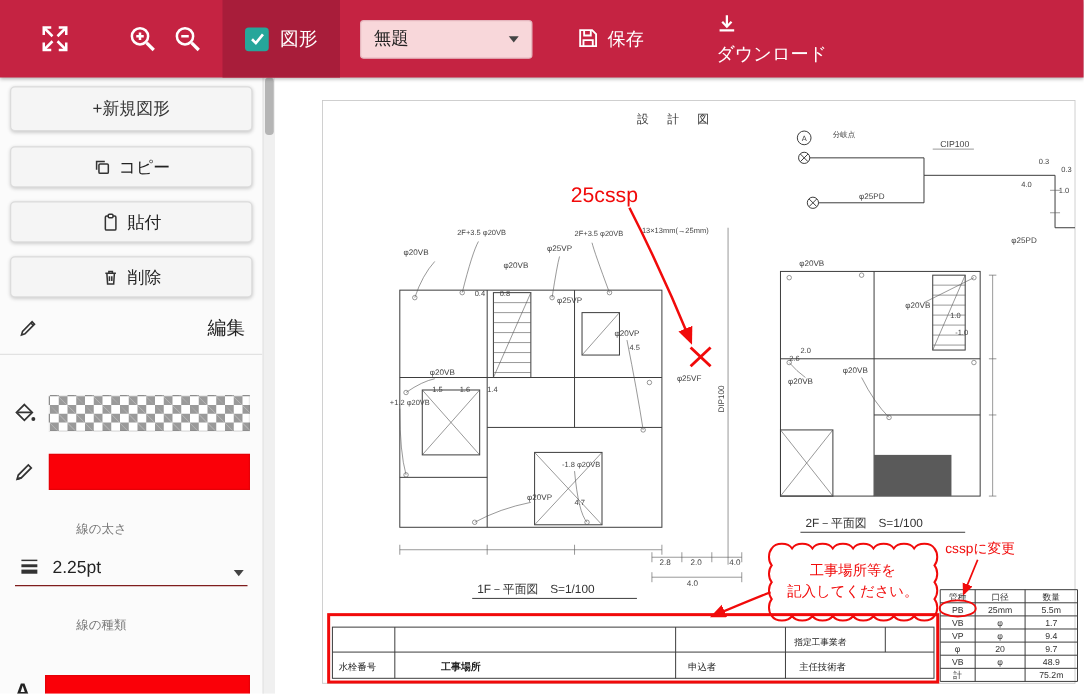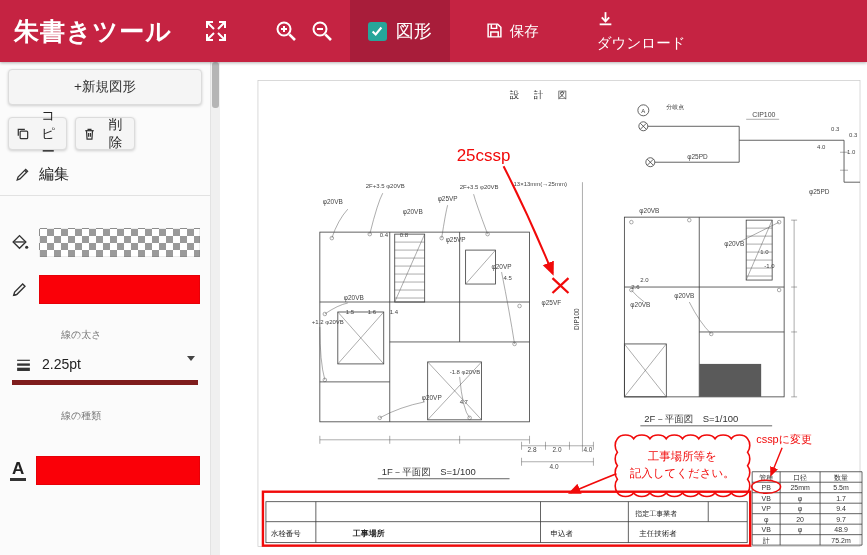--- a/index.html
+++ b/index.html
@@ -11,56 +11,56 @@
     color:#fff;box-shadow:0 1px 3px rgba(0,0,0,.3);position:relative;z-index:5;}
   .app-title{font-size:25px;font-weight:700;margin-left:14px;letter-spacing:1px;white-space:nowrap;}
   .icon-btn{background:none;border:none;cursor:pointer;padding:4px;display:flex;align-items:center;}
   .btn-fullscreen{margin-left:28px;}
   .btn-zoomin{margin-left:38px;}
   .btn-zoomout{margin-left:4px;}
   .shape-seg{margin-left:12px;background:#a81d3a;height:62px;display:flex;align-items:center;
     gap:9px;padding:0 18px;cursor:pointer;}
   .checkbox{width:19px;height:19px;background:#26a69a;border-radius:3px;display:flex;
     align-items:center;justify-content:center;flex:0 0 19px;}
-  .seg-label{font-size:18px;}
+  .seg-label{font-size:15px;}
   .doc-select{margin-left:16px;width:138px;height:31px;background:#f8d7da;border:1px solid #e5b6be;
     border-radius:3px;display:flex;align-items:center;justify-content:space-between;
     padding:0 10px;color:#222;font-size:14px;cursor:pointer;box-sizing:border-box;}
   .caret{width:0;height:0;border-left:4.5px solid transparent;border-right:4.5px solid transparent;
     border-top:5.5px solid #444;}
   .text-btn{background:none;border:none;color:#fff;font-size:14.5px;display:flex;
     align-items:flex-start;gap:7px;cursor:pointer;font-family:inherit;white-space:nowrap;}
   .btn-save{margin-left:30px;}
   .btn-download{margin-left:46px;flex-direction:column;}
 
   
   .main{flex:1;display:flex;min-height:0;}
   aside{width:210px;flex:0 0 210px;background:#fbfbfb;box-sizing:border-box;overflow:hidden;}
   .new-shape-btn{display:block;margin:7px auto 12px;width:194px;height:36px;background:#f5f5f5;
     border:1px solid #dcdcdc;border-radius:4px;box-shadow:0 1px 3px rgba(0,0,0,.18);
     font-size:13.5px;color:#333;cursor:pointer;font-family:inherit;}
-  .btn-grid{display:grid;grid-template-columns:1fr 1fr 1fr;gap:11px 8px;padding:0 8px;}
+  .btn-grid{display:grid;grid-template-columns:1fr;gap:11px 8px;padding:0 8px;}
   .tool-btn{height:33px;background:#f5f5f5;border:1px solid #dcdcdc;border-radius:4px;
     box-shadow:0 1px 3px rgba(0,0,0,.18);font-size:13.5px;color:#222;display:flex;
     align-items:center;justify-content:center;gap:6px;cursor:pointer;font-family:inherit;}
   .section-head{display:flex;align-items:center;gap:8px;font-size:15px;color:#222;
-    margin-top:15px;padding:0 14px 11px;border-bottom:1px solid #e2e2e2;cursor:pointer;}
+    margin-top:15px;padding:0 14px 11px;border-bottom:1px solid #e2e2e2;cursor:pointer;justify-content:space-between;}
   .swatch-row{display:flex;align-items:center;gap:10px;padding:0 10px;}
   .row-fill{margin-top:32px;}
   .row-line{margin-top:18px;}
   .row-text{margin-top:26px;}
   .swatch{flex:1;height:27px;border:1px solid rgba(0,0,0,.08);}
   .swatch-red{background:#fa0008;}
   .swatch-checker{background-color:#fff;
     background-image:linear-gradient(45deg,#9a9a9a 25%,transparent 25%,transparent 75%,#9a9a9a 75%),
                      linear-gradient(45deg,#9a9a9a 25%,transparent 25%,transparent 75%,#9a9a9a 75%);
     background-size:14px 14px;background-position:0 0,7px 7px;}
   .field-label{font-size:10px;color:#777;padding:24px 13px 7px;margin-left:48px;}
-  .select-row{display:flex;align-items:flex-start;gap:10px;margin:0 12px;padding:7px 3px;
-    border-bottom:5px solid #7f1d1d;font-size:14px;color:#222;cursor:pointer;}
+  .select-row{display:flex;align-items:flex-end;gap:10px;margin:0 12px;padding:7px 3px;
+    border-bottom:1px solid #7f1d1d;font-size:14px;color:#222;cursor:pointer;}
   .select-row .caret{margin-left:auto;}
   .a-icon{font-weight:700;font-size:17px;line-height:1;border-bottom:3px solid #333;
     padding:0 2px 1px;color:#222;}
   .tool-ic{display:flex;align-items:center;}
 
   .scrollbar{flex:0 0 9px;width:9px;background:#f0f0f0;border-left:1px solid #e3e3e3;position:relative;}
   .scroll-thumb{position:absolute;top:0;left:1px;width:7px;height:46px;background:#b5b5b5;border-radius:3px;}
 
   .canvas{flex:1;position:relative;background:#fff;}
   .canvas svg{position:absolute;inset:0;width:100%;height:100%;}
@@ -75,21 +75,20 @@
   .red-t{fill:#f10a0a;stroke:none;}
   .pt-txt{font-size:7px;text-anchor:middle;fill:#333;stroke:none;}
   .tbl-txt{fill:#222;stroke:none;}
 </style>
 </head>
 <body>
 
 <div class="app">
 
   <header>
-    <div class="app-title">朱書きツール</div>
 
     <button class="icon-btn btn-fullscreen">
       <span class="tool-ic">
         <svg width="24" height="24" viewBox="0 0 24 24" fill="none" stroke="#fff" stroke-width="2">
           <path d="M3 9V3h6M15 3h6v6M21 15v6h-6M9 21H3v-15" opacity="0"></path>
           <path d="M3 9V3h6M15 3h6v6M21 15v6h-6M9 21H3v-6"></path>
           <path d="M4 4l6 6M20 4l-6 6M20 20l-6-6M4 20l6-6"></path>
         </svg>
       </span>
     </button>
@@ -118,20 +117,24 @@
       <span class="checkbox">
         <span class="tool-ic">
           <svg width="14" height="14" viewBox="0 0 16 16" fill="none" stroke="#fff" stroke-width="2.4">
             <path d="M3 8.5L6.5 12L13 4"></path>
           </svg>
         </span>
       </span>
       <span class="seg-label">図形</span>
     </div>
 
+    <div class="doc-select">
+      <span>無題</span>
+      <span class="caret"></span>
+    </div>
 
     <button class="text-btn btn-save">
       <span class="tool-ic">
         <svg width="17" height="17" viewBox="0 0 16 16" fill="none" stroke="#fff" stroke-width="1.4">
           <path d="M2 2h9l3 3v9H2z"></path>
             <path d="M5 2v4h5V2"></path>
             <path d="M4.5 14V9.5h7V14"></path>
         </svg>
       </span>
       <span>保存</span>
@@ -156,20 +159,29 @@
 
       <div class="btn-grid">
         <button class="tool-btn">
           <span class="tool-ic">
             <svg width="15" height="15" viewBox="0 0 16 16" fill="none" stroke="#333" stroke-width="1.3">
               <rect x="5.5" y="5.5" width="8" height="8" rx="1"></rect>
                 <path d="M3.5 10.5v-7h7"></path>
             </svg>
           </span>
           <span>コピー</span>
+        </button>
+        <button class="tool-btn">
+          <span class="tool-ic">
+            <svg width="15" height="15" viewBox="0 0 16 16" fill="none" stroke="#333" stroke-width="1.3">
+              <rect x="3.5" y="3" width="9" height="12" rx="1"></rect>
+                <rect x="6" y="1.5" width="4" height="3" rx="0.8" fill="#fbfbfb"></rect>
+            </svg>
+          </span>
+          <span>貼付</span>
         </button>
         <button class="tool-btn">
           <span class="tool-ic">
             <svg width="15" height="15" viewBox="0 0 16 16" fill="none" stroke="#333" stroke-width="1.3">
               <path d="M3.5 5h9"></path>
                 <path d="M6.5 5V3.5h3V5"></path>
                 <path d="M4.8 5l.6 9h5.2l.6-9"></path>
                 <path d="M7 7.5v4M9 7.5v4"></path>
             </svg>
           </span>

